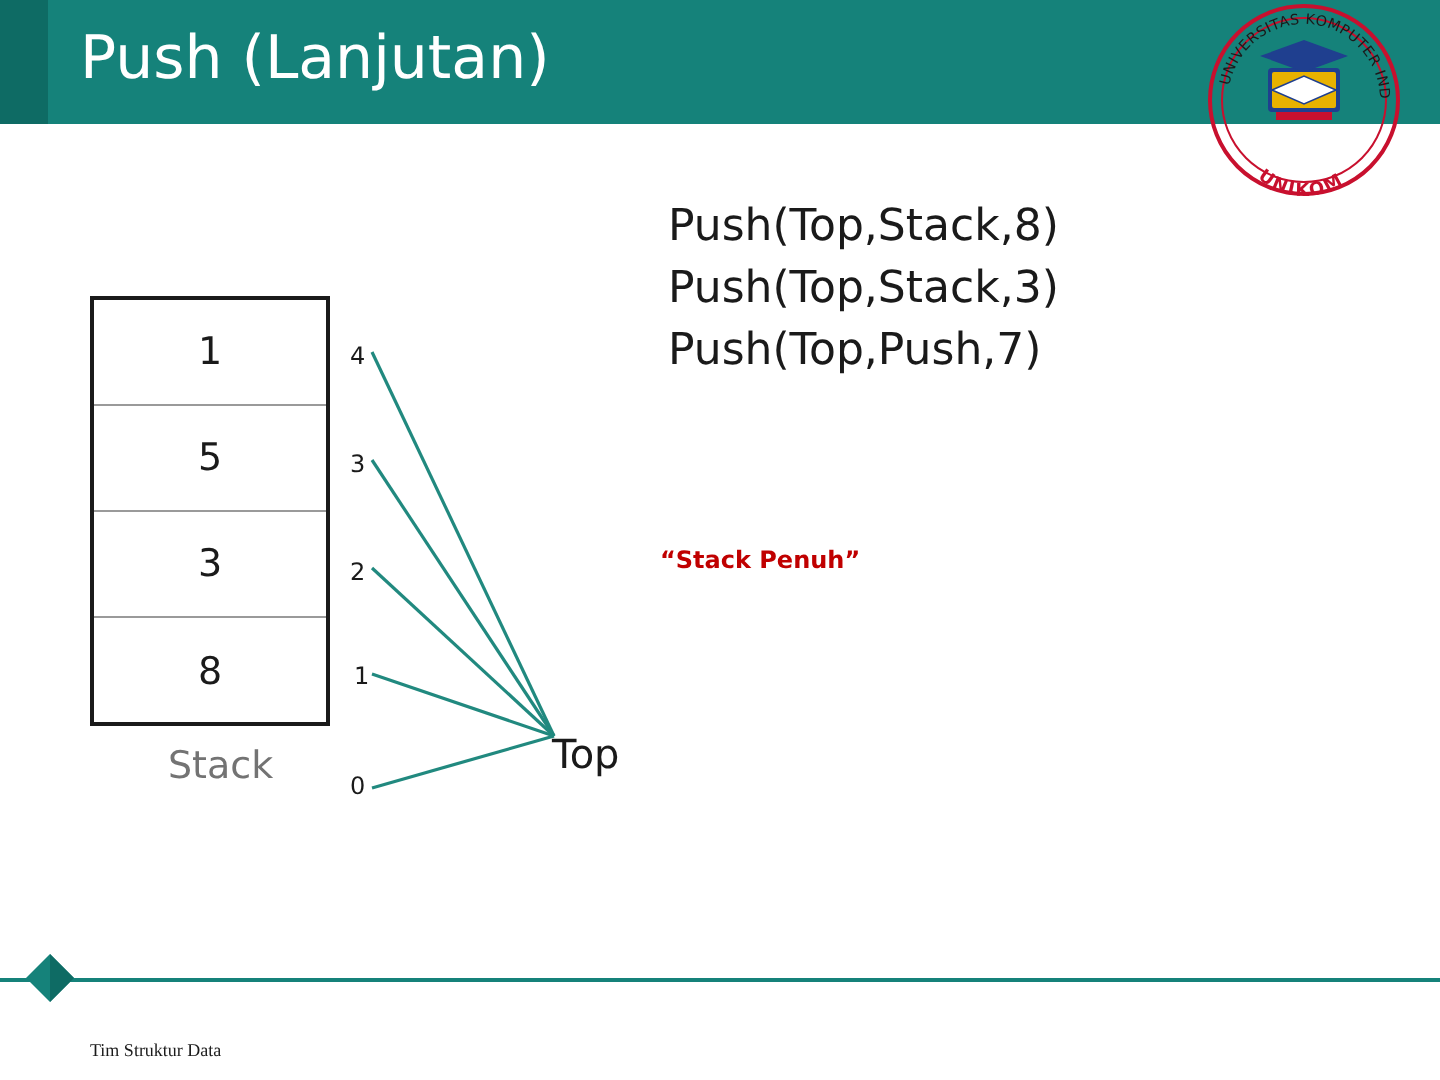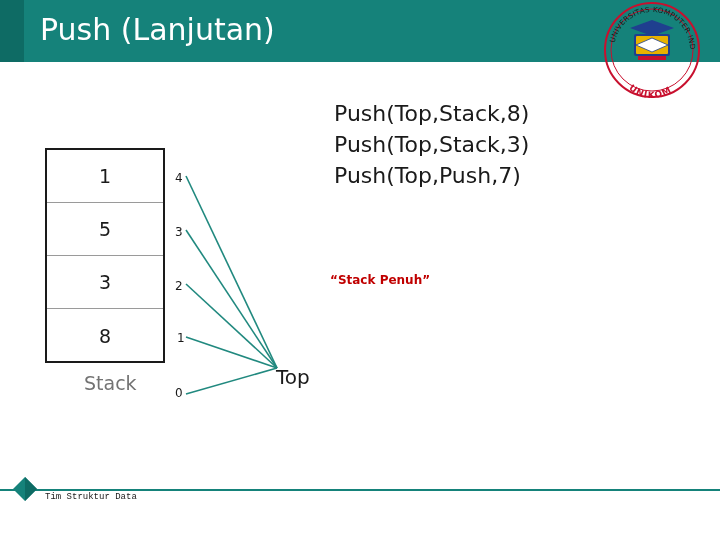--- a/index.html
+++ b/index.html
@@ -144,24 +144,24 @@
   .footer-diamond {
     position: absolute;
     left: 12px;
     top: 476px;
     width: 26px;
     height: 26px;
   }
   .footer-left {
     position: absolute;
     left: 45px;
-    top: 492px;
+    top: 520px;
     font-size: 9px;
     color: #1a1a1a;
-    font-family: Liberation Mono, monospace;
+    font-family: Liberation Serif, serif;
     text-align: right;
   }
   .footer-right {
     position: absolute;
     right: 14px;
     top: 518px;
     font-size: 11px;
     color: #15827a;
     font-family: "DejaVu Sans", sans-serif;
   }

